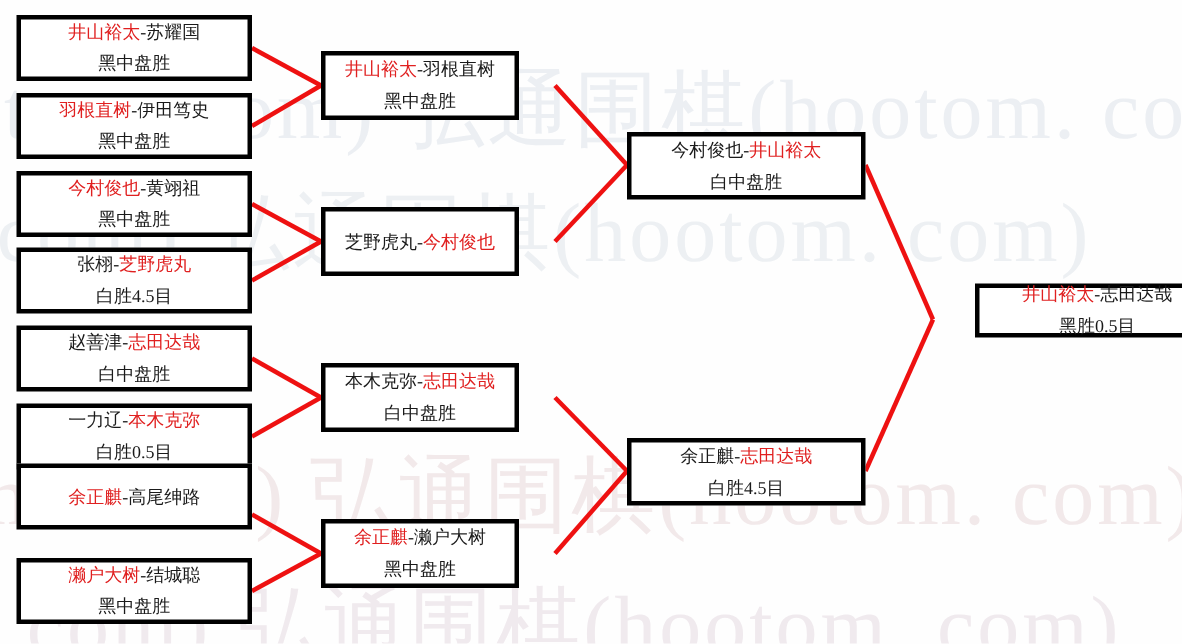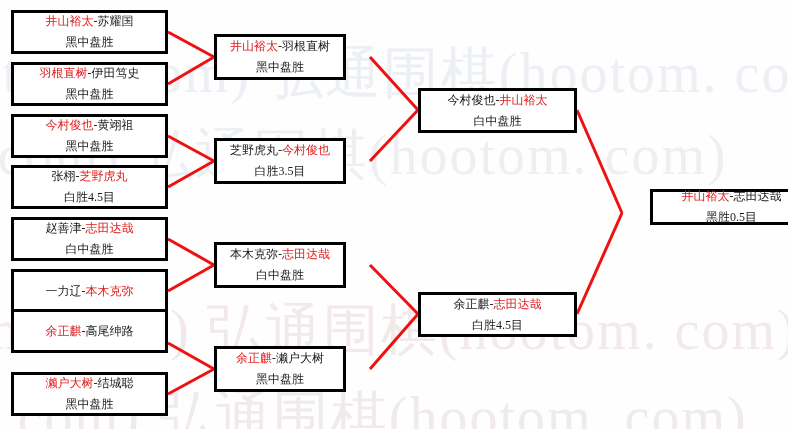--- a/index.html
+++ b/index.html
@@ -99,36 +99,36 @@
   <div class="match r1 b4">
     <div><span class="player" data-color="black">张栩</span><span>-</span><span class="player" data-color="red">芝野虎丸</span></div>
     <div>白胜4.5目</div>
   </div>
   <div class="match r1 b5">
     <div><span class="player" data-color="black">赵善津</span><span>-</span><span class="player" data-color="red">志田达哉</span></div>
     <div>白中盘胜</div>
   </div>
   <div class="match r1 b6">
     <div><span class="player" data-color="black">一力辽</span><span>-</span><span class="player" data-color="red">本木克弥</span></div>
+    <div>白胜0.5目</div>
   </div>
   <div class="match r1 b7">
     <div><span class="player" data-color="red">余正麒</span><span>-</span><span class="player" data-color="black">高尾绅路</span></div>
   </div>
   <div class="match r1 b8">
     <div><span class="player" data-color="red">濑户大树</span><span>-</span><span class="player" data-color="black">结城聪</span></div>
     <div>黑中盘胜</div>
   </div>
 
   <div class="match r2 b1">
     <div><span class="player" data-color="red">井山裕太</span><span>-</span><span class="player" data-color="black">羽根直树</span></div>
     <div>黑中盘胜</div>
   </div>
   <div class="match r2 b2">
     <div><span class="player" data-color="black">芝野虎丸</span><span>-</span><span class="player" data-color="red">今村俊也</span></div>
-    <div>白胜3.5目</div>
   </div>
   <div class="match r2 b3">
     <div><span class="player" data-color="black">本木克弥</span><span>-</span><span class="player" data-color="red">志田达哉</span></div>
     <div>白中盘胜</div>
   </div>
   <div class="match r2 b4">
     <div><span class="player" data-color="red">余正麒</span><span>-</span><span class="player" data-color="black">濑户大树</span></div>
     <div>黑中盘胜</div>
   </div>
 

